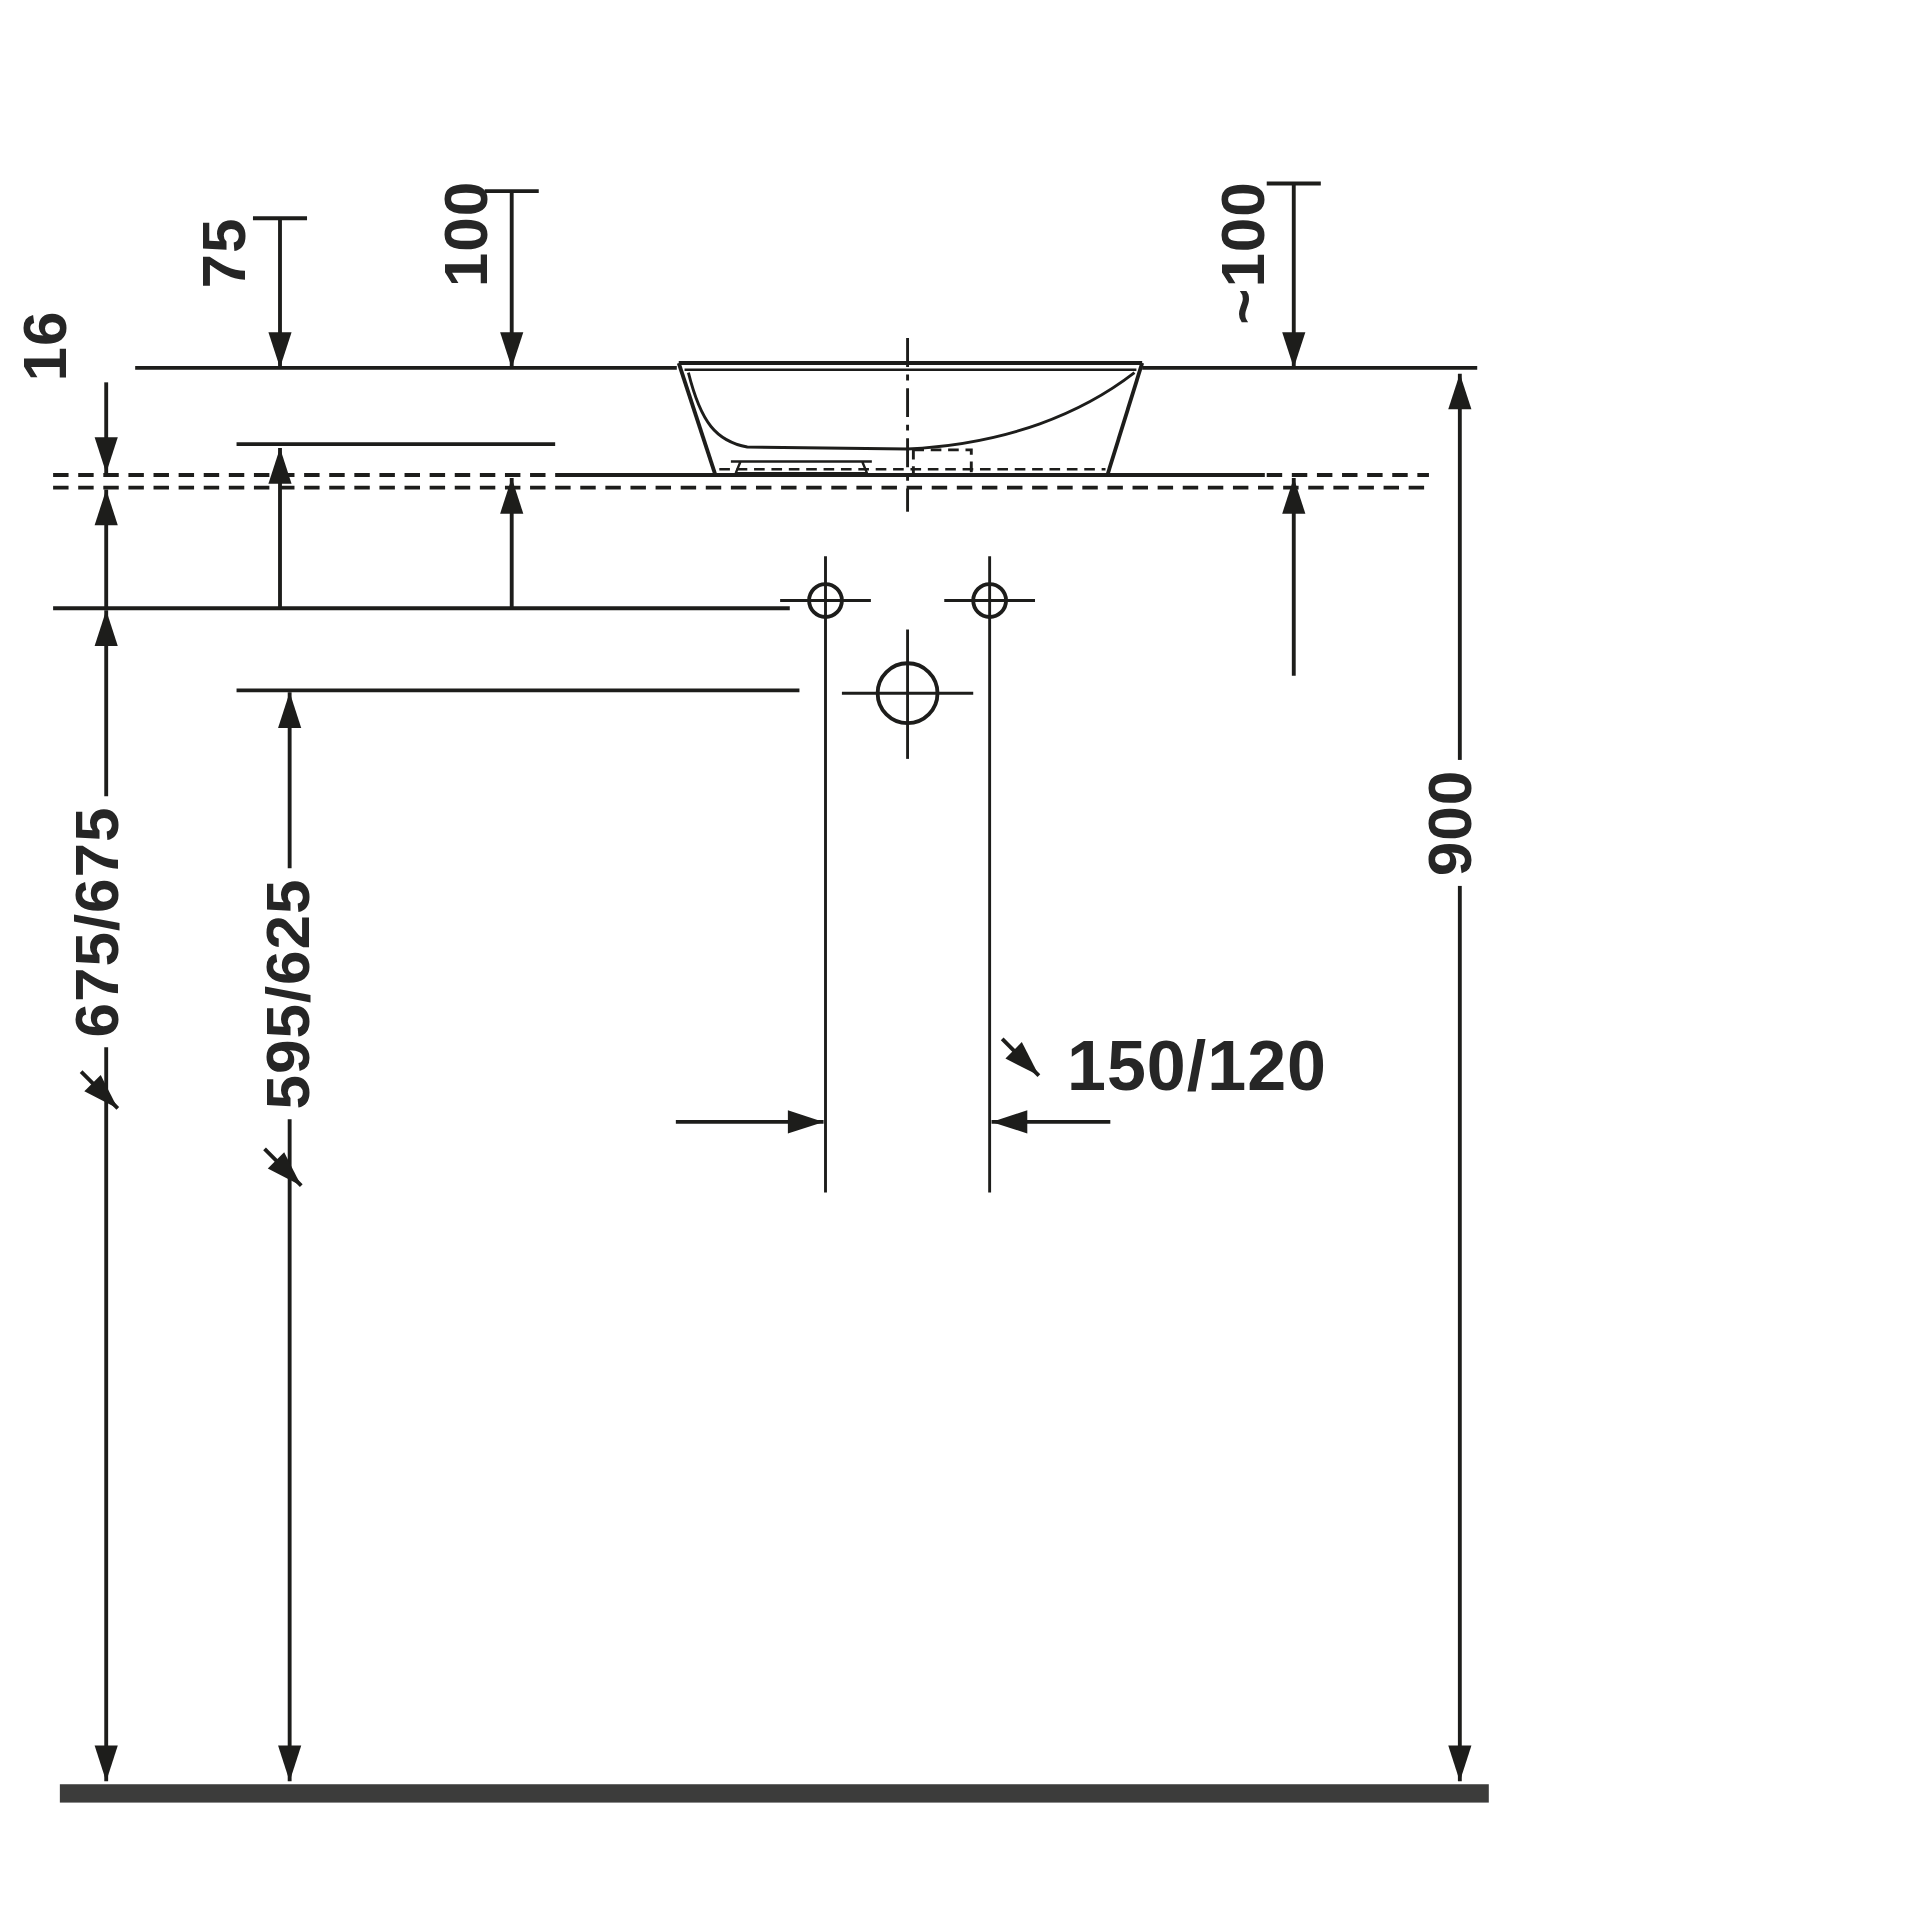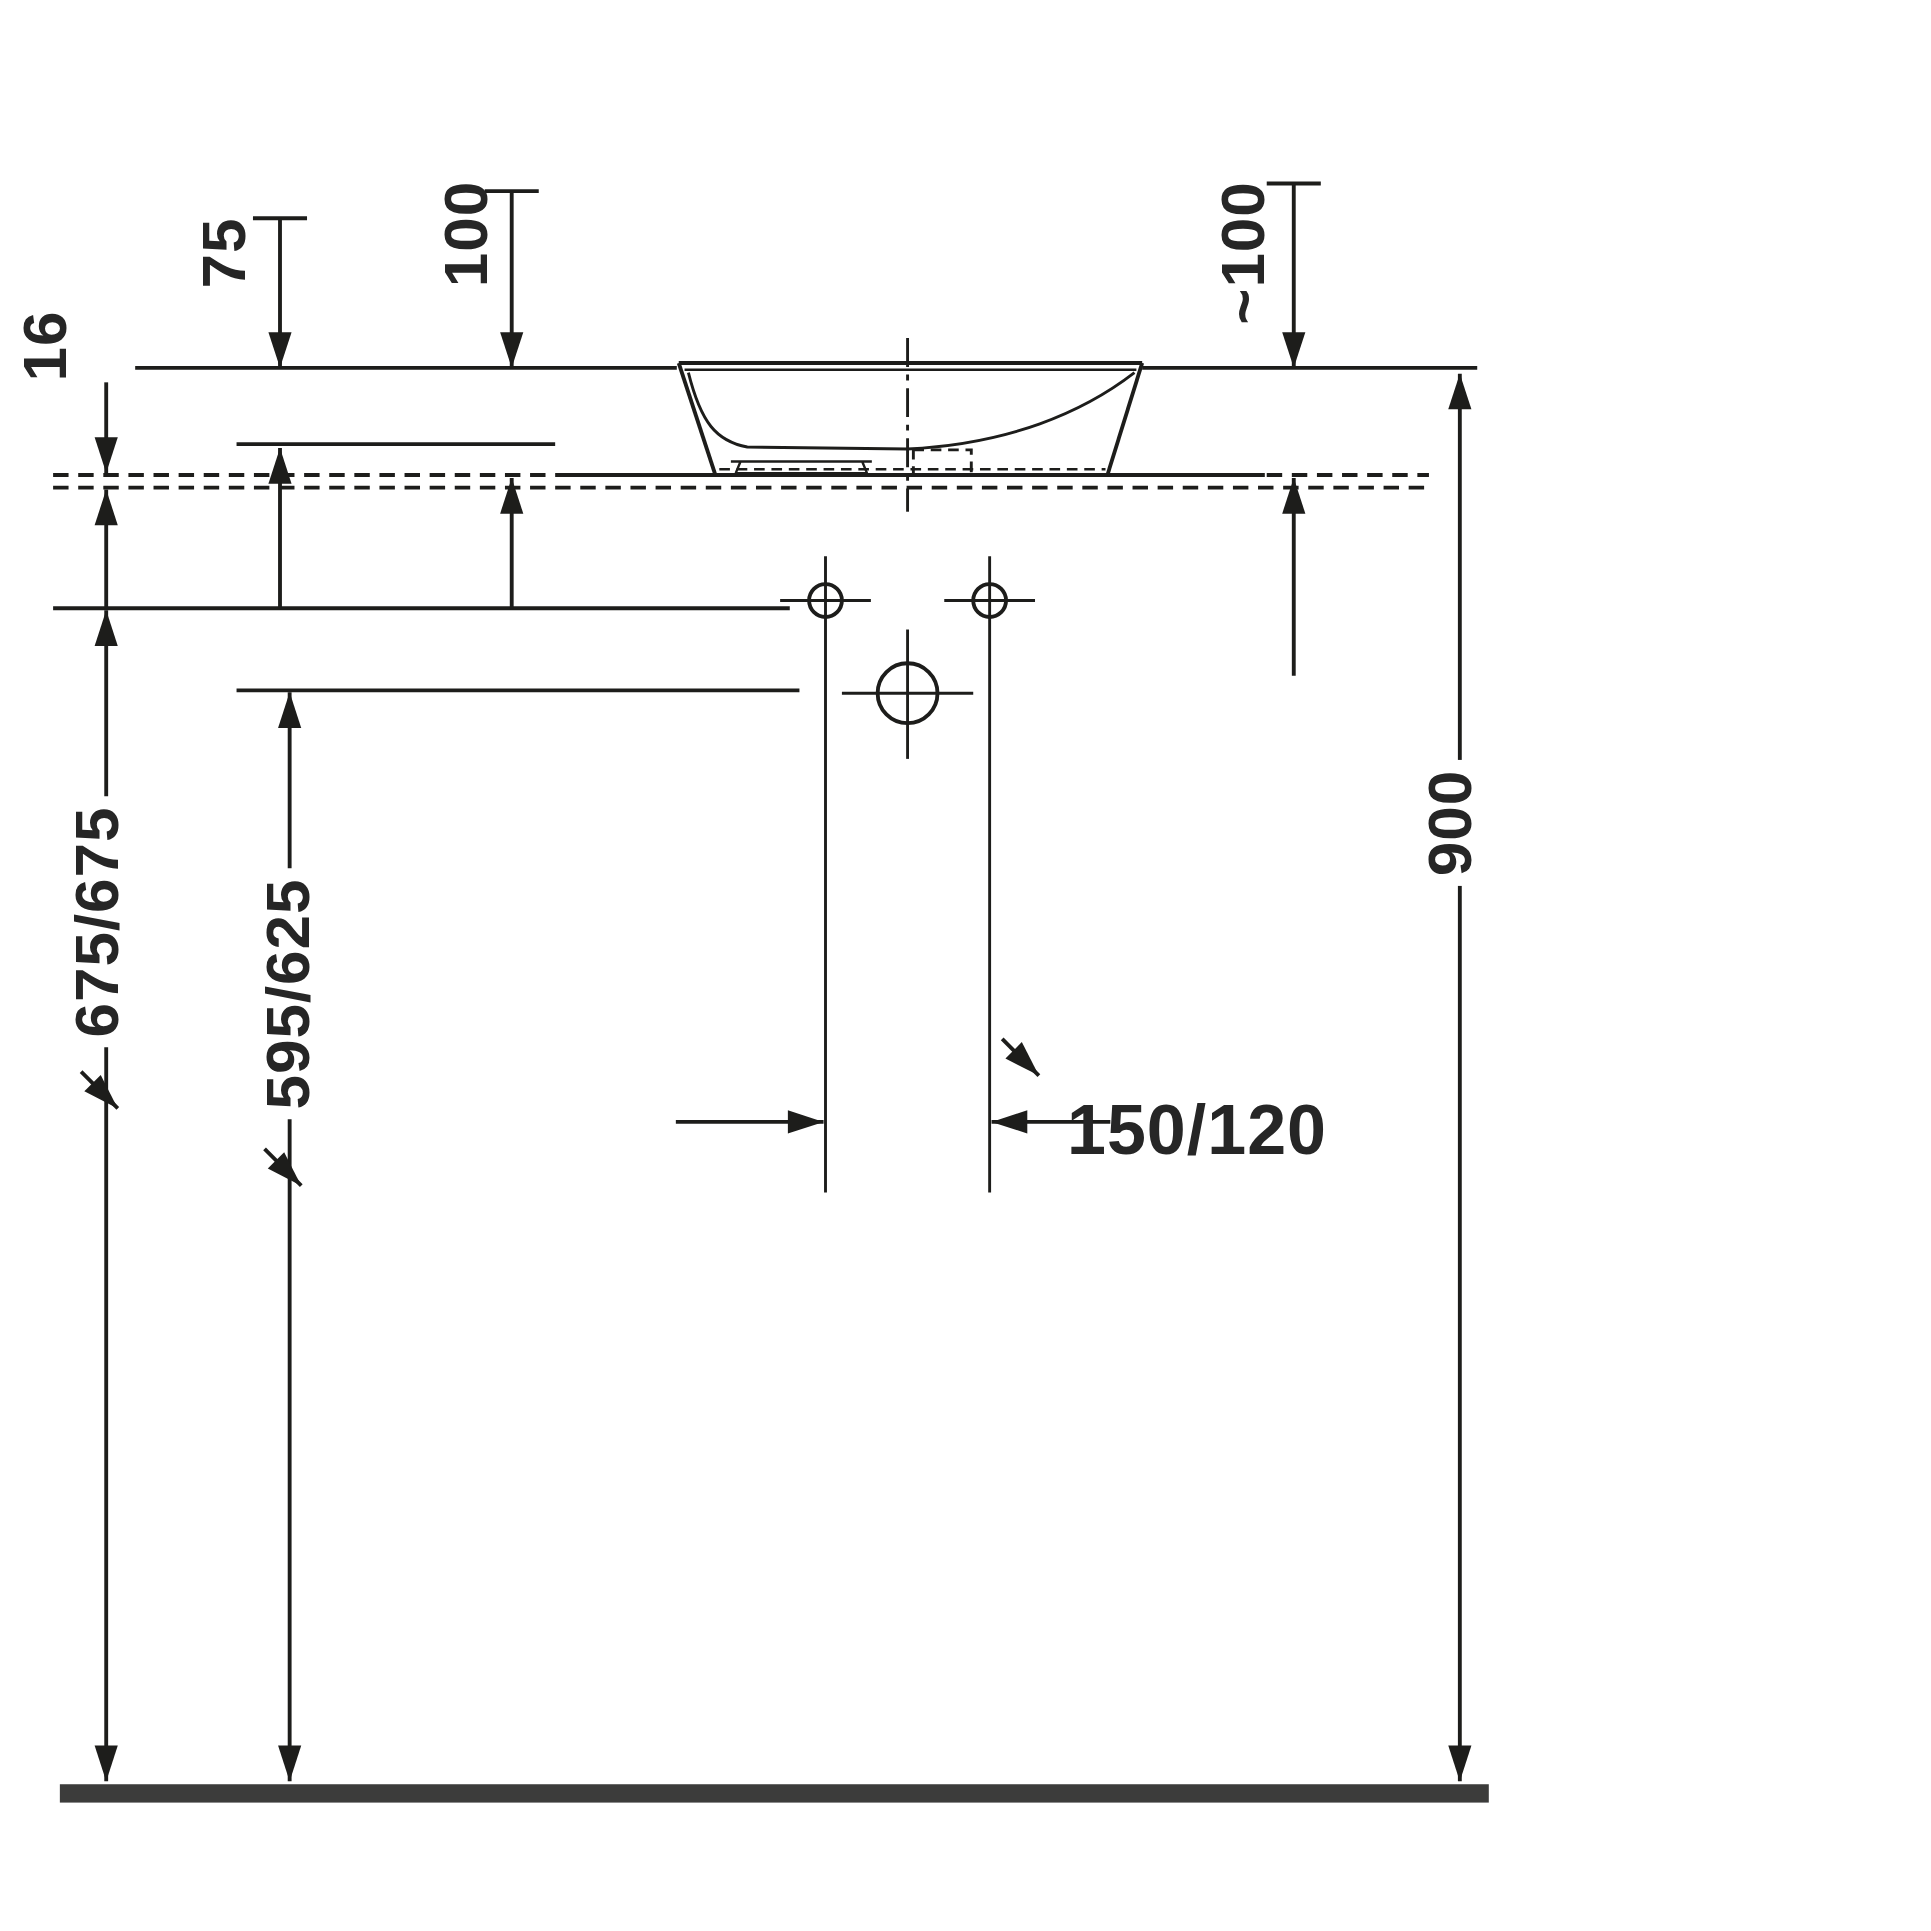--- a/index.html
+++ b/index.html
@@ -143,16 +143,16 @@
   <div class="lbl rot" style="left:466px;top:234px">100</div>
 
   <div class="lbl rot" style="left:1243px;top:253px">~100</div>
 
   <div class="lbl rot onl" style="left:97px;top:922px">675/675</div>
 
   <div class="lbl rot onl" style="left:288px;top:994px">595/625</div>
 
   <div class="lbl rot onl" style="left:1450px;top:823px">900</div>
 
-  <div class="lbl big" style="left:1197px;top:1130px">150/120</div>
+  <div class="lbl big" style="left:1197px;top:1066px">150/120</div>
 
 </div>
 
 
 </body></html>

